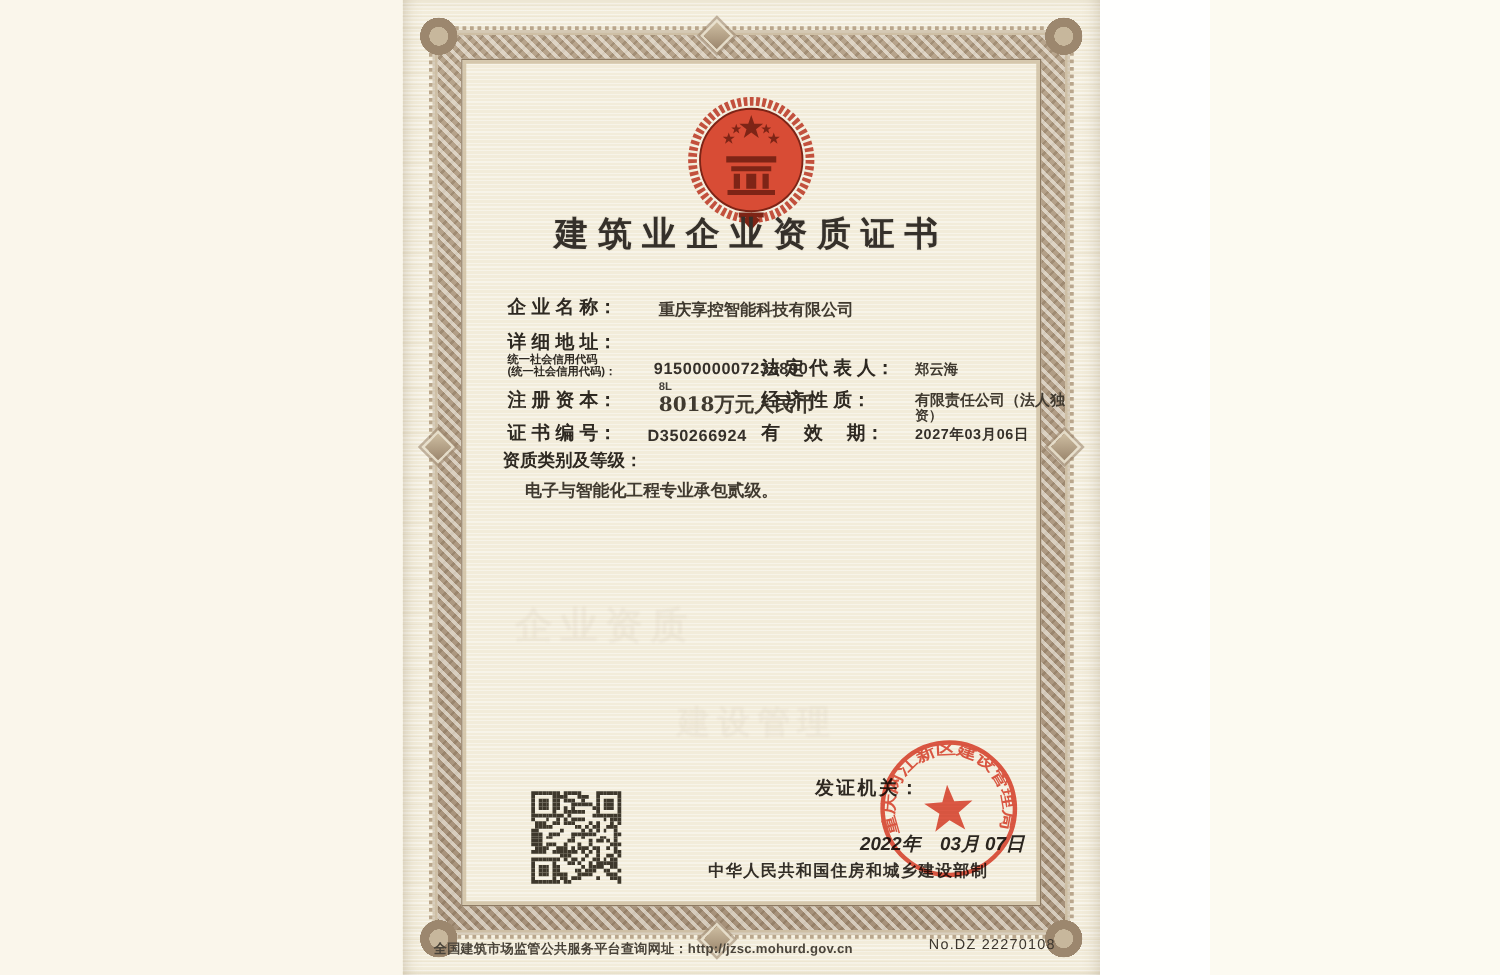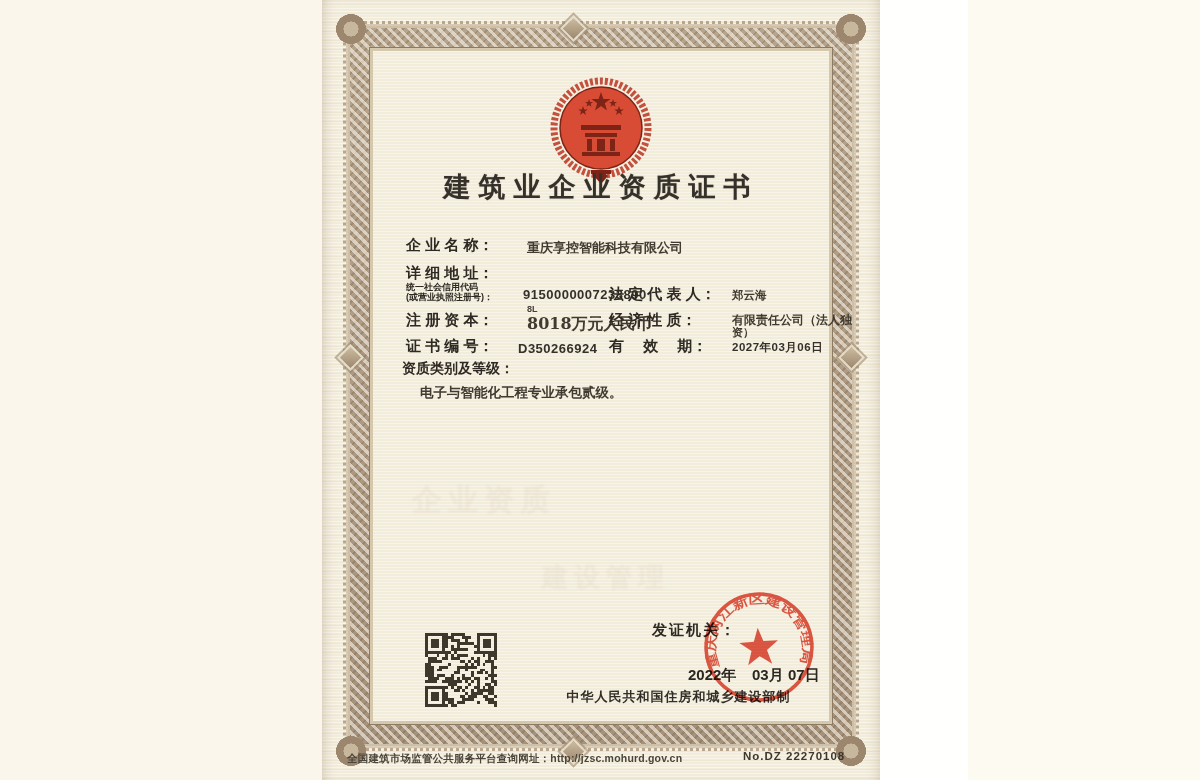--- a/index.html
+++ b/index.html
@@ -49,31 +49,31 @@
   
   .lab{position:absolute;font-size:15px;font-weight:bold;color:#2e2922;white-space:nowrap;}
   .lab.small{font-size:9px;line-height:9.5px;font-weight:bold;}
   .val{position:absolute;font-size:13px;font-weight:bold;color:#403a30;font-family:"DejaVu Serif","Liberation Serif",serif;white-space:nowrap;}
   .val.num{font-family:"Liberation Sans",sans-serif;font-size:13px;letter-spacing:.5px;color:#35302a;}
   .val.sm{font-size:11.5px;}
   .note{position:absolute;font-size:9px;font-weight:bold;color:#45403a;font-family:"Liberation Sans",sans-serif;}
 
   
   .authority{position:absolute;left:330px;top:621px;font-size:15px;font-weight:bold;color:#2e2922;letter-spacing:2px;}
-  .date-part{position:absolute;top:666px;font-size:15px;font-weight:bold;color:#2b2620;}
+  .date-part{position:absolute;top:666px;font-size:15px;font-weight:bold;color:#2b2620;font-style:italic;}
   .ministry{position:absolute;left:0;top:688px;width:558px;text-align:center;font-size:13px;font-weight:bold;color:#332e27;letter-spacing:1px;text-indent:155px;}
   .seal{position:absolute;left:380px;top:590px;width:114px;height:114px;mix-blend-mode:multiply;opacity:.95;transform:rotate(-4deg);}
 
   
   .qr{position:absolute;left:103px;top:633px;width:72px;height:74px;display:grid;grid-template-columns:repeat(25,1fr);grid-template-rows:repeat(25,1fr);}
   .qr i{background:#3e382c;}
 
   
   .footer-query{position:absolute;left:25px;top:752px;font-size:10.5px;color:#4a443a;font-weight:bold;letter-spacing:.2px;}
-  .footer-serial{position:absolute;left:421px;top:750px;font-size:11.5px;color:#3c362e;font-weight:bold;letter-spacing:1px;}
+  .footer-serial{position:absolute;left:421px;top:750px;font-size:11.5px;color:#3c362e;font-weight:normal;letter-spacing:1px;}
 
   .ghost{position:absolute;color:rgba(150,130,95,.07);font-weight:bold;letter-spacing:6px;filter:blur(1px);}
 </style>
 </head>
 <body>
 
 <div class="stage">
   <div class="bg-left"></div>
   <div class="bg-right"></div>
 
@@ -111,21 +111,21 @@
     </svg>
 
     <div class="title">建筑业企业资质证书</div>
 
     <div class="lab" style="left:84px;top:236px">企 业 名 称：</div>
     <div class="val" style="left:205px;top:239px">重庆享控智能科技有限公司</div>
 
     <div class="lab" style="left:84px;top:264px">详 细 地 址：</div>
 
     <div class="lab small" style="left:84px;top:283px">统一社会信用代码</div>
-    <div class="lab small" style="left:84px;top:293px">(或营业执照注册号)：</div>
+    <div class="lab small" style="left:84px;top:293px">(统一社会信用代码)：</div>
     <div class="val num" style="left:201px;top:287px;font-weight:bold">9150000007233890</div>
     <div class="lab" style="left:287px;top:285px">法 定 代 表 人：</div>
     <div class="val sm" style="left:410px;top:288px">郑云海</div>
 
     <div class="lab" style="left:84px;top:311px">注 册 资 本：</div>
     <div class="note" style="left:205px;top:304px">8L</div>
     <div class="val" style="left:205px;top:314px;font-size:16px">8018万元人民币</div>
     <div class="lab" style="left:287px;top:311px">经 济 性 质：</div>
     <div class="val sm" style="left:410px;top:312px;font-size:12px">有限责任公司（法人独</div>
     <div class="val sm" style="left:410px;top:325px;font-size:11px">资）</div>

